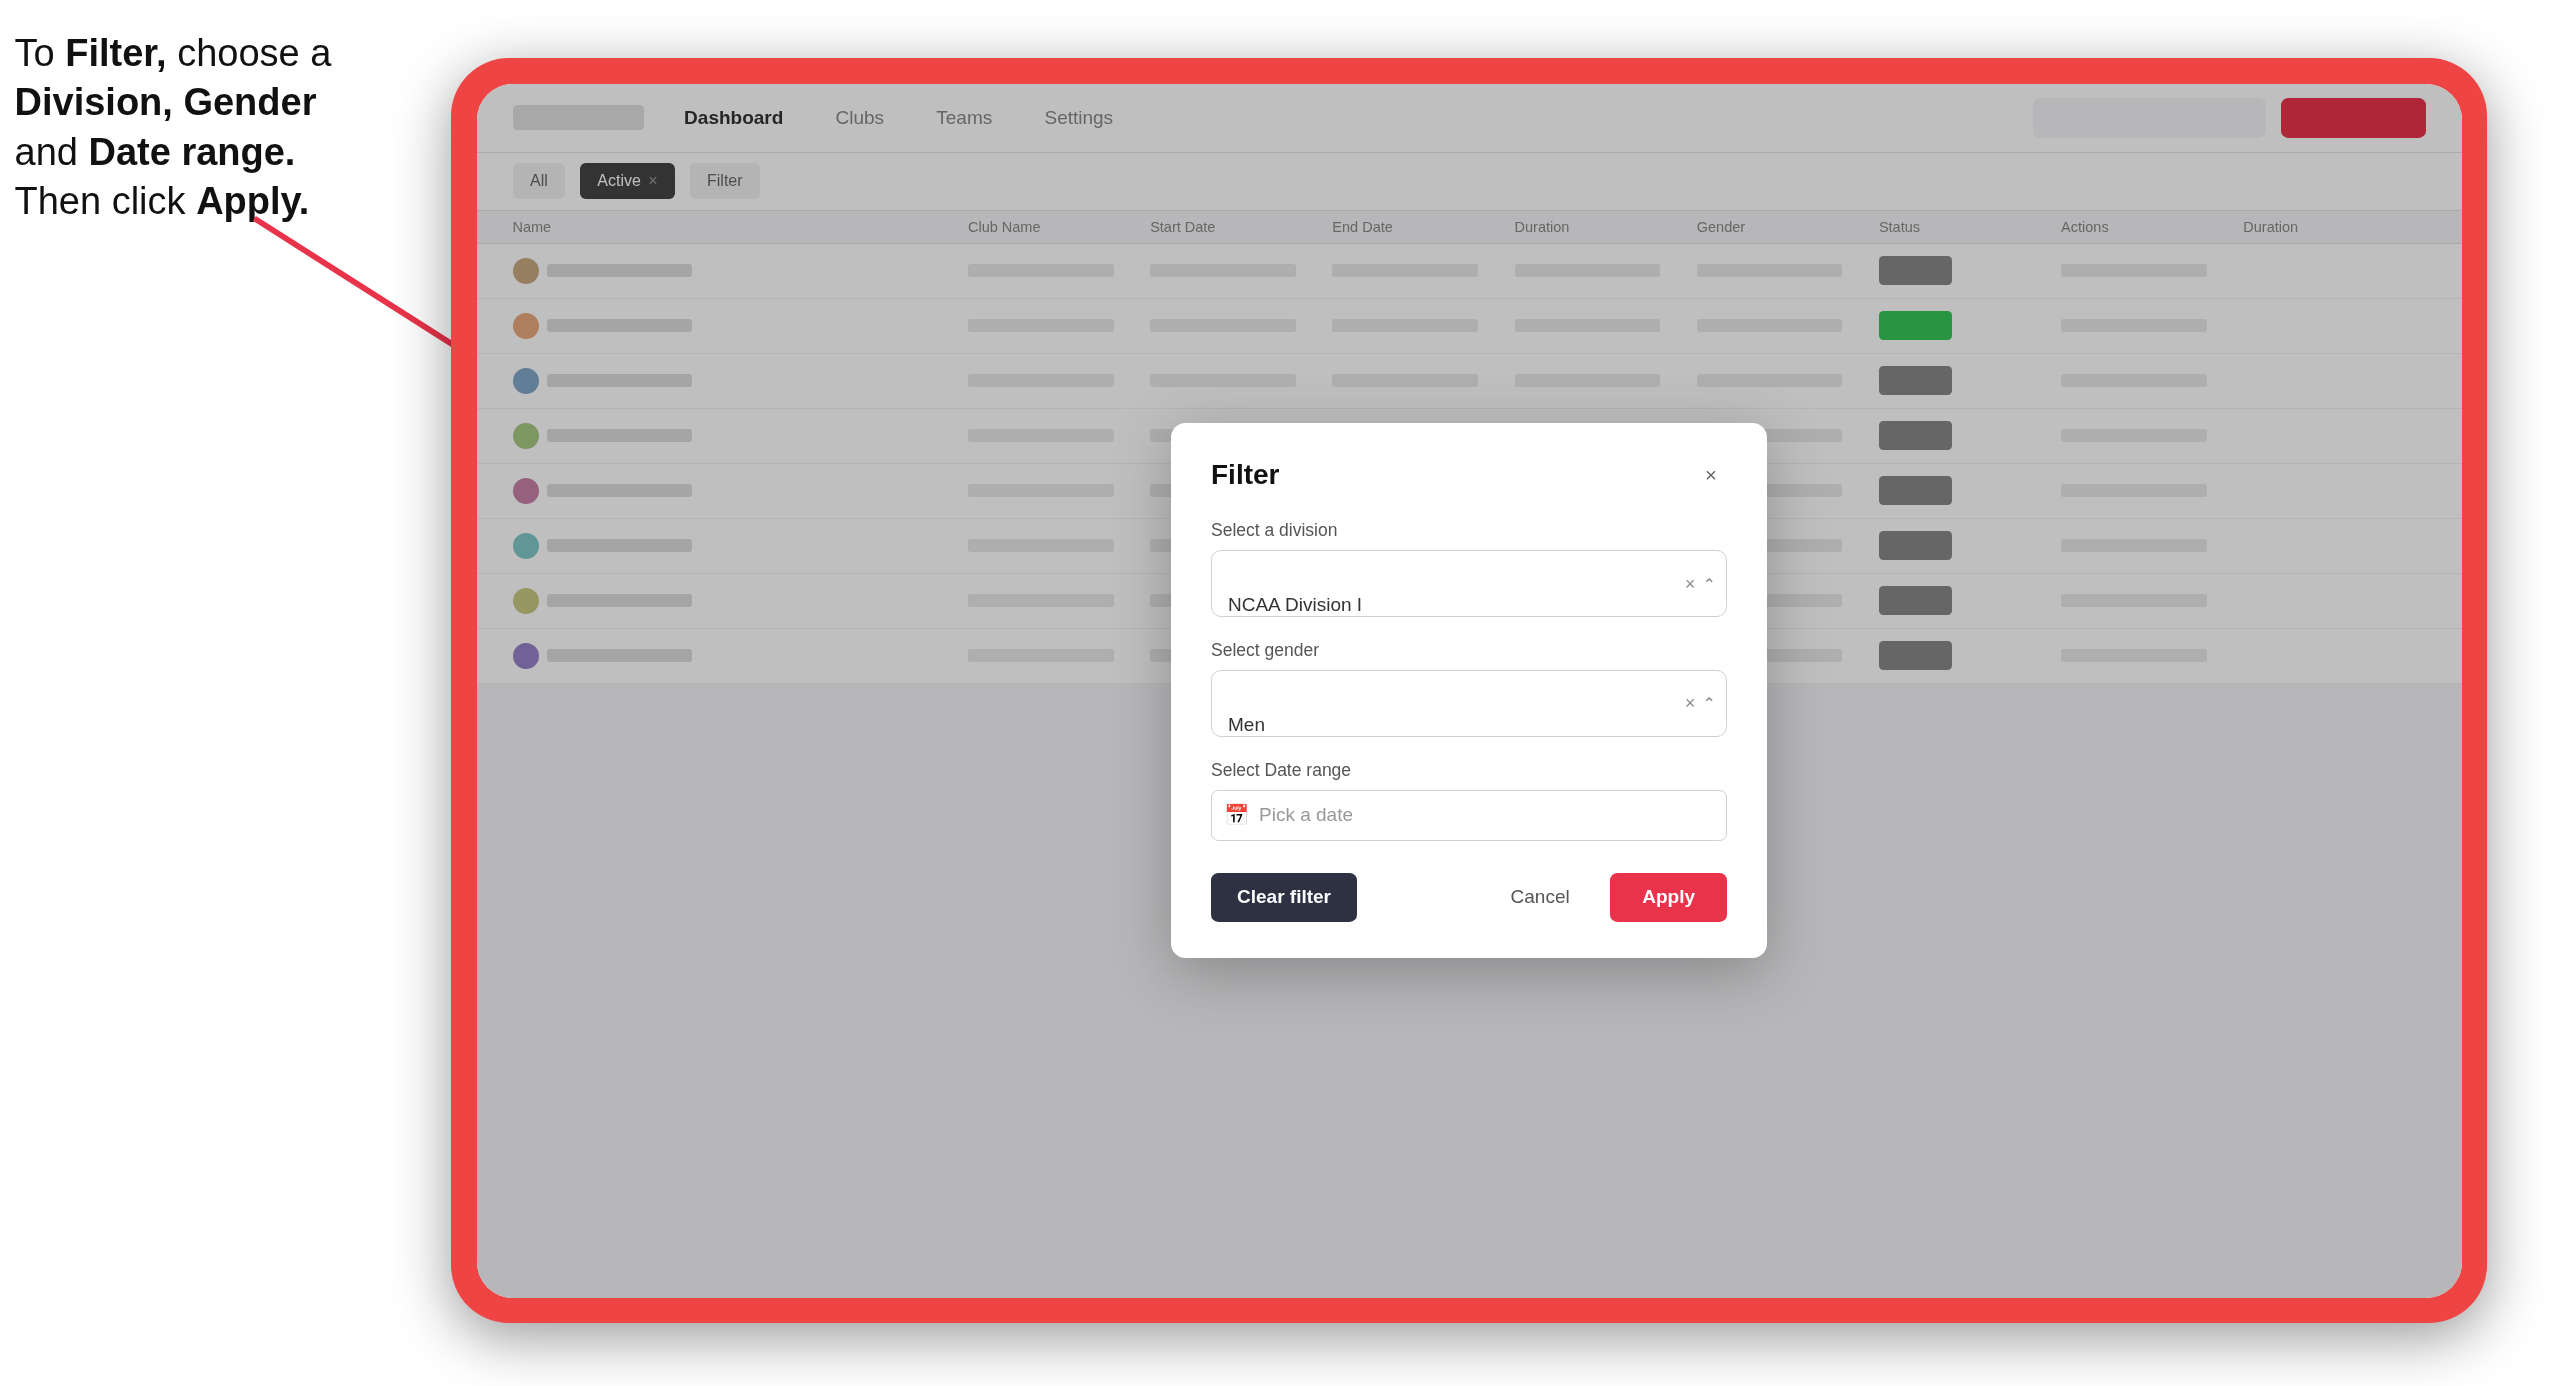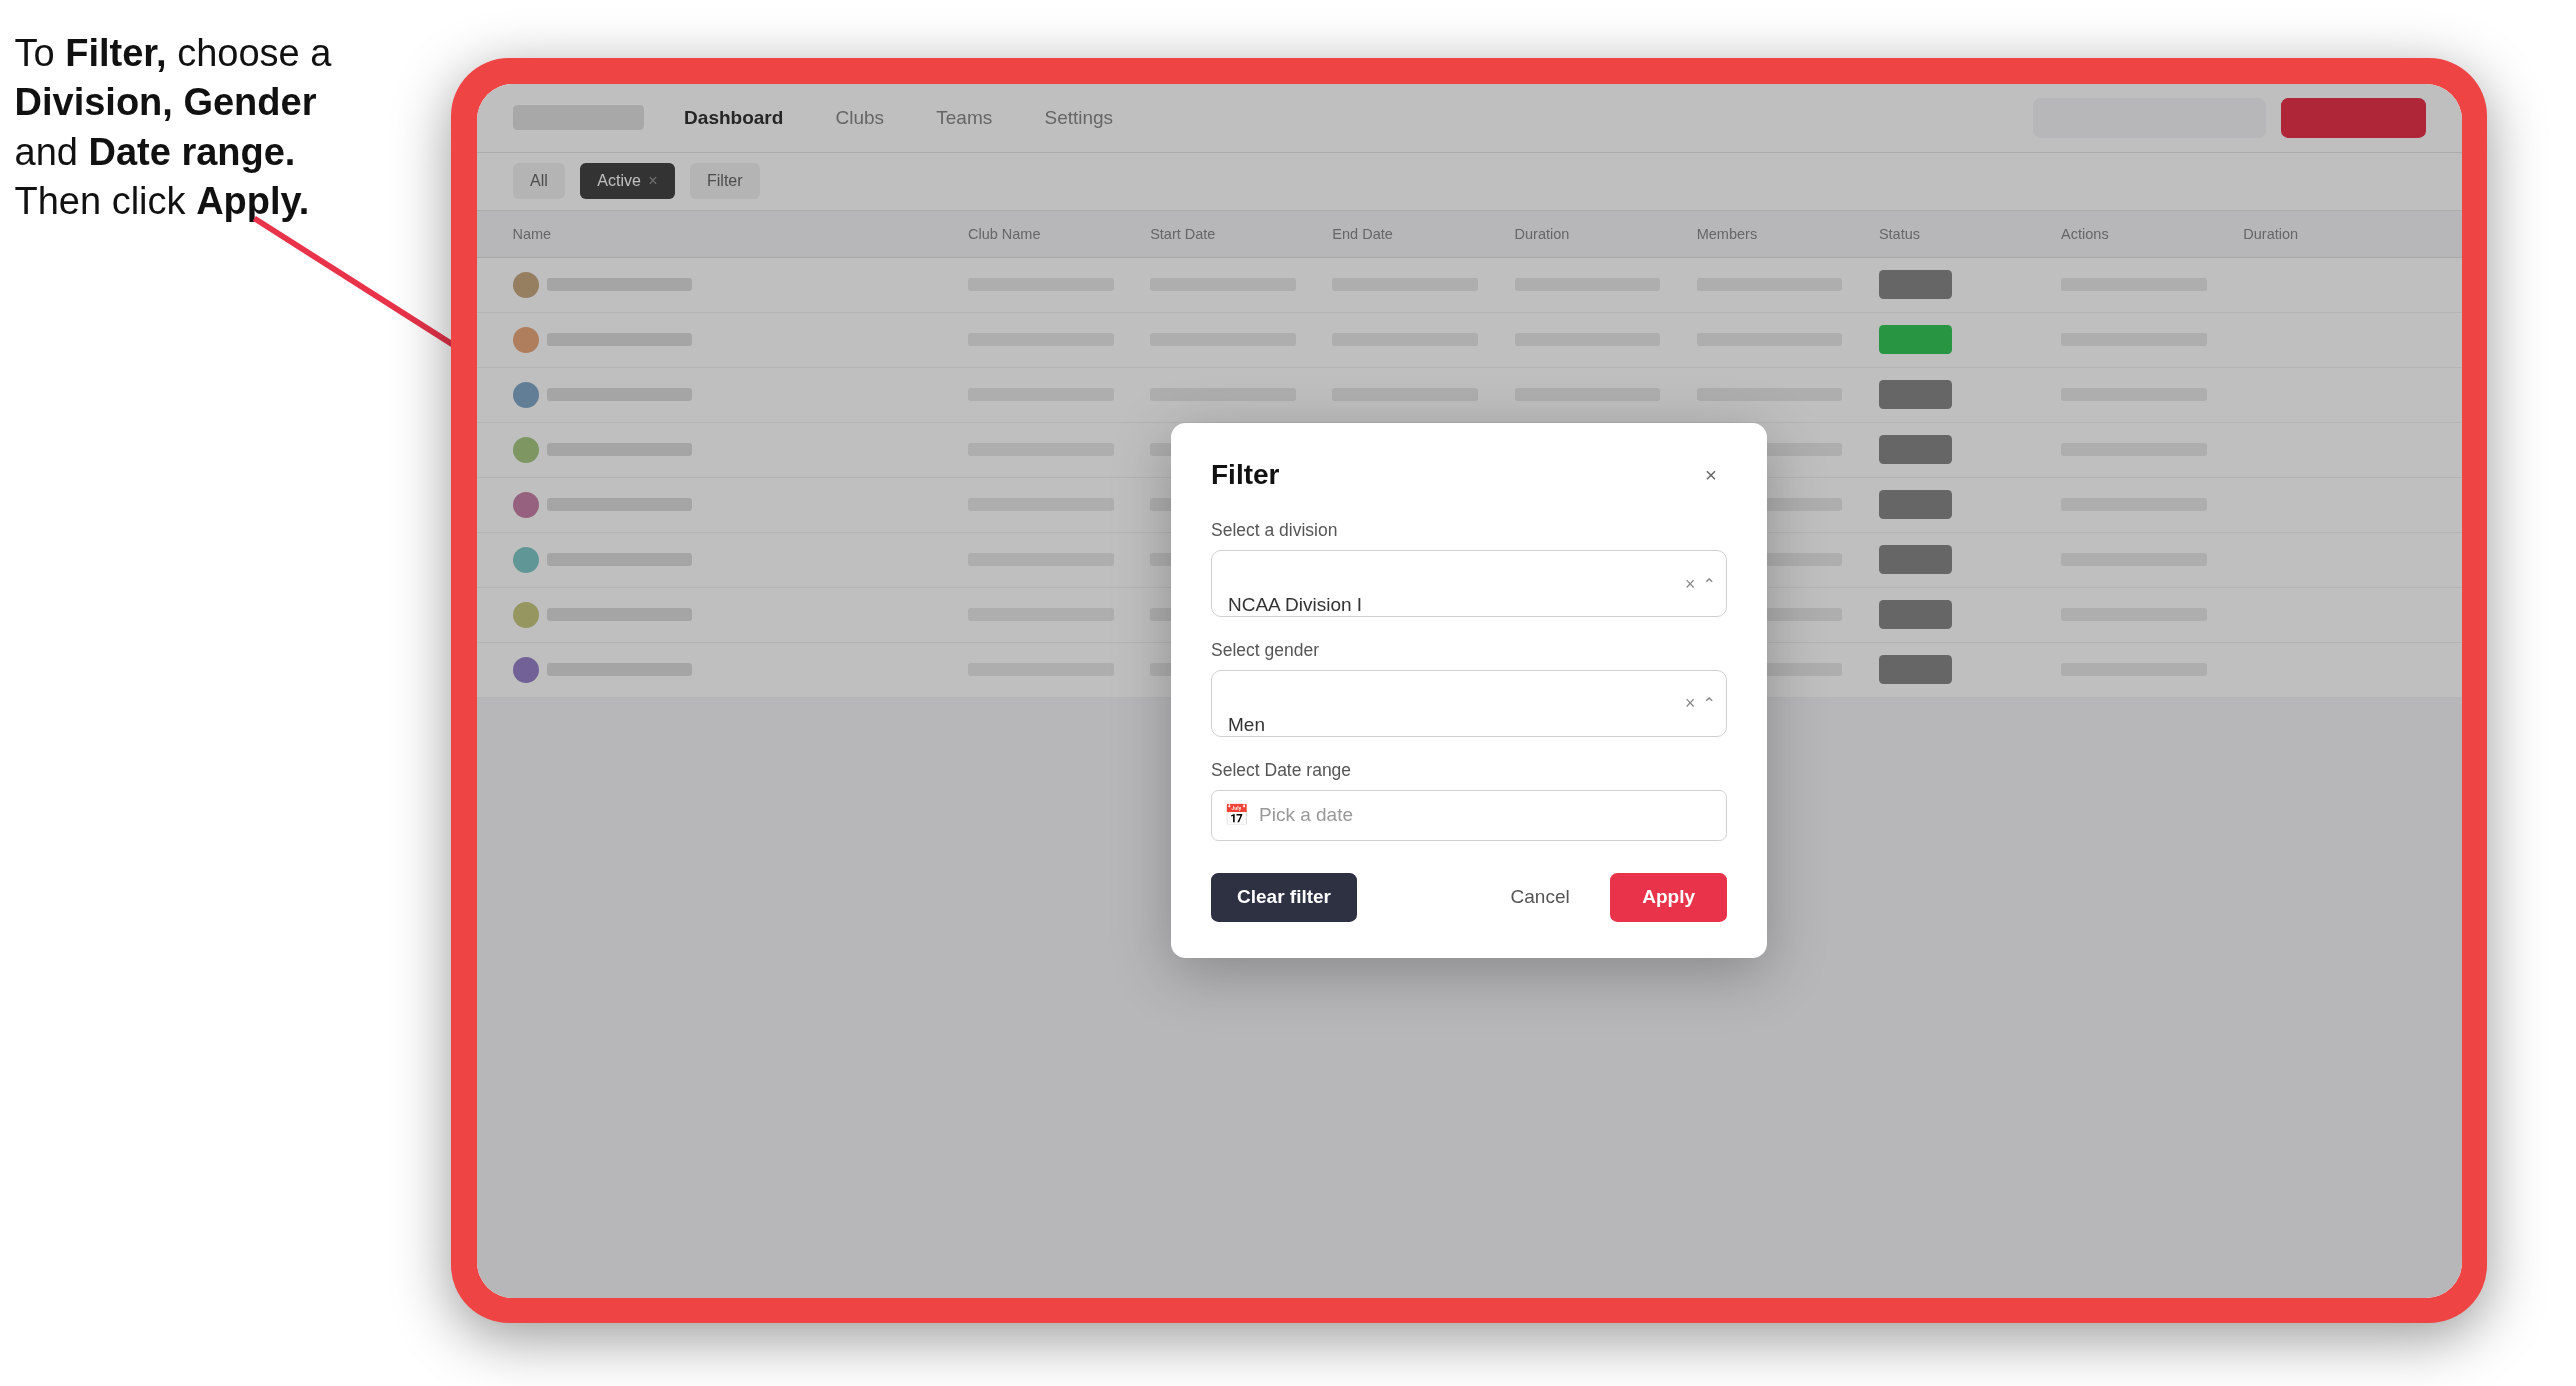--- a/index.html
+++ b/index.html
@@ -140,21 +140,21 @@
       left: 0;
       right: 0;
       bottom: 0;
       background: #f5f5f7;
       z-index: 0;
     }
 
     .table-header-row {
       display: flex;
       padding: 0 36px;
-      height: 47px;
+      height: 33px;
       align-items: center;
       background: #f5f5f7;
       border-bottom: 0.7px solid #e0e0e0;
     }
     .th {
       font-size: 14.5px;
       color: #888;
       flex: 1;
       overflow: hidden;
     }
@@ -402,21 +402,21 @@
       <div class="toolbar-pill">Filter</div>
     </div>
 
     <div class="app-table-area">
       <div class="table-header-row">
         <div class="th">Name</div>
         <div class="th">Club Name</div>
         <div class="th">Start Date</div>
         <div class="th">End Date</div>
         <div class="th">Duration</div>
-        <div class="th">Members</div>
+        <div class="th">Gender</div>
         <div class="th">Status</div>
         <div class="th">Actions</div>
         <div class="th">Duration</div>
       </div>
 
       <div class="table-row">
         <div class="td">
             <div class="avatar-circle c1"></div>
             <div class="name-block"></div>
           </div>

